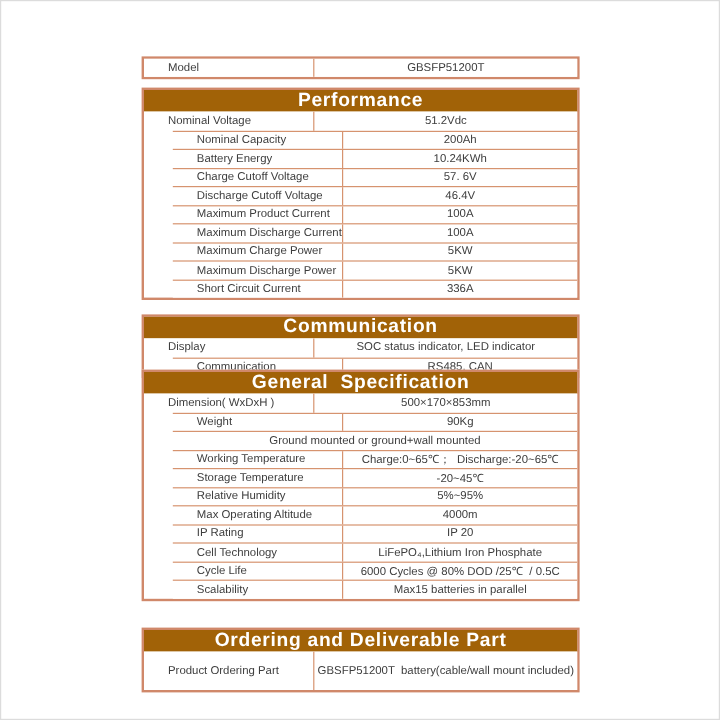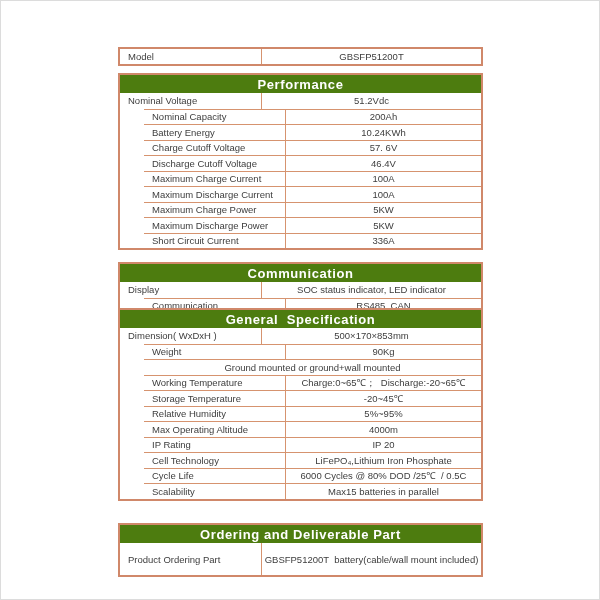--- a/index.html
+++ b/index.html
@@ -23,42 +23,42 @@
     border: 2px solid #D0886A;
     background: #ffffff;
   }
   .model-table { top: 47px; }
   #sec-performance   { top: 73px; }
   #sec-communication { top: 262px; }
   #sec-general       { top: 308px; }
   #sec-ordering      { top: 523px; }
   .section-header {
     height: 18px;
-    background: #4d7c0f;
+    background: #a16207;
     color: #ffffff;
     font-weight: bold;
-    font-size: 13px;
+    font-size: 16px;
     letter-spacing: 0.6px;
     display: flex; align-items: center; justify-content: center;
     white-space: pre;
   }
   .row { display: flex; height: 15.5px; background: #ffffff; }
   .row + .row { border-top: 1px solid #D6936F; margin-left: 24px; }
   .model-table .row { height: 15px; }
   #sec-ordering .row { height: 32px; }
   .cell {
     display: flex; align-items: center;
     font-size: 9.5px;
     color: #3D3D3D;
     white-space: pre;
     overflow: hidden;
   }
   .label {
     width: 142px;
-    padding-left: 8px;
+    padding-left: 20px;
     border-right: 1px solid #D6936F;
   }
   .value {
     flex: 1;
     justify-content: center;
     text-align: center;
   }
 </style>
 </head>
 <body>
@@ -88,21 +88,21 @@
   </div>
   <div class="row">
     <div class="cell label">Charge Cutoff Voltage</div>
     <div class="cell value">57. 6V</div>
   </div>
   <div class="row">
     <div class="cell label">Discharge Cutoff Voltage</div>
     <div class="cell value">46.4V</div>
   </div>
   <div class="row">
-    <div class="cell label">Maximum Charge Current</div>
+    <div class="cell label">Maximum Product Current</div>
     <div class="cell value">100A</div>
   </div>
   <div class="row">
     <div class="cell label">Maximum Discharge Current</div>
     <div class="cell value">100A</div>
   </div>
   <div class="row">
     <div class="cell label">Maximum Charge Power</div>
     <div class="cell value">5KW</div>
   </div>

